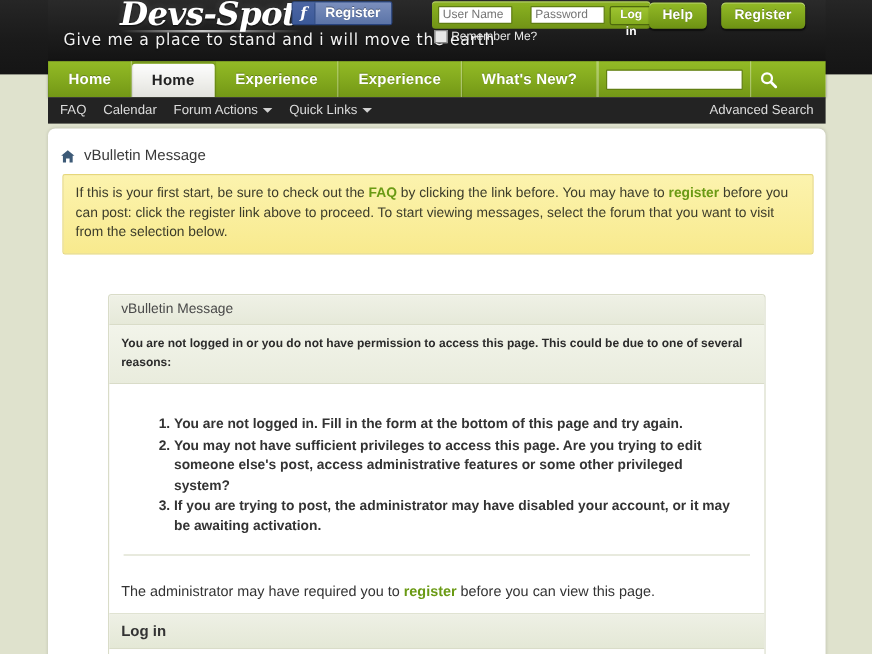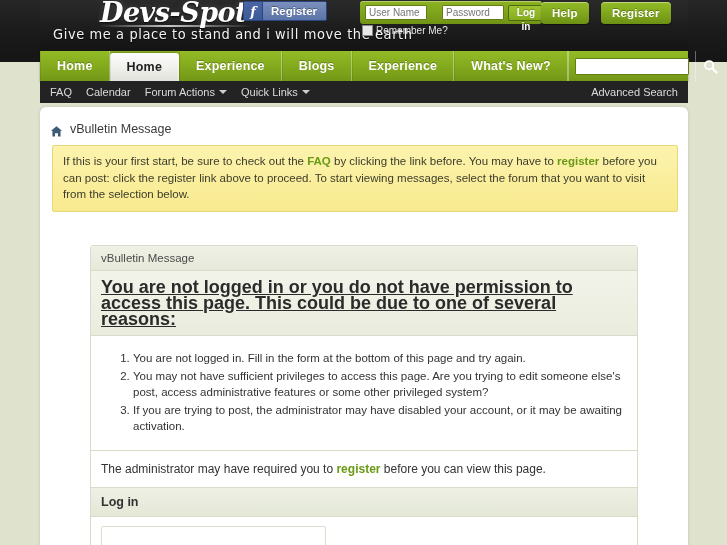--- a/index.html
+++ b/index.html
@@ -330,36 +330,36 @@
     border-bottom: 1px solid #d9dcc8;
     padding: 6px 10px;
     font-size: 11.5px;
     color: #4a4a4a;
     font-family: "Liberation Sans", sans-serif;
   }
   .panel-subhead {
     background: linear-gradient(180deg,#f2f4ea 0%, #e9ecdd 100%);
     border-bottom: 1px solid #d9dcc8;
     padding: 8px 10px;
-    font-size: 18px;
+    font-size: 10px;
     font-weight: bold;
     color: #2b2b2b;
     line-height: 16px;
     font-family: "Liberation Sans", sans-serif;
-    text-decoration: underline;
   }
   #reasons {
-    margin: 0;
+    margin: 12px;
     padding: 14px 10px 14px 42px;
     font-size: 11.5px;
     line-height: 16.5px;
     color: #333;
     background: #fff;
     font-family: "Liberation Sans", sans-serif;
     border-bottom: 1px solid #d9dcc8;
+    font-weight: bold;
   }
   #reasons li { padding-bottom: 1px; }
   #admin-note {
     padding: 11px 10px;
     font-size: 12px;
     color: #333;
     background: #fff;
     border-bottom: 1px solid #d9dcc8;
     font-family: "Liberation Sans", sans-serif;
   }
@@ -424,21 +424,20 @@
   </div>
 
   <button class="topbtn" id="btn-help">Help</button>
   <button class="topbtn" id="btn-register">Register</button>
 </div>
 
 <div id="navbar">
   <div class="navtab">Home</div>
   <div class="navtab active">Home</div>
   <div class="navtab">Experience</div>
-  <div class="navtab">Blogs</div>
   <div class="navtab">Experience</div>
   <div class="navtab">What's New?</div>
   <div id="navsearch-wrap">
     <input id="navsearch" type="text" placeholder="" style="">
     <div id="navsearch-btn">
       <svg width="15" height="15" viewBox="0 0 16 16" aria-hidden="true">
         <circle cx="6.6" cy="6.6" r="4.4" fill="none" stroke="#ffffff" stroke-width="2"></circle>
         <line x1="10" y1="10" x2="14.4" y2="14.4" stroke="#ffffff" stroke-width="2.4" stroke-linecap="round"></line>
       </svg>
     </div>

